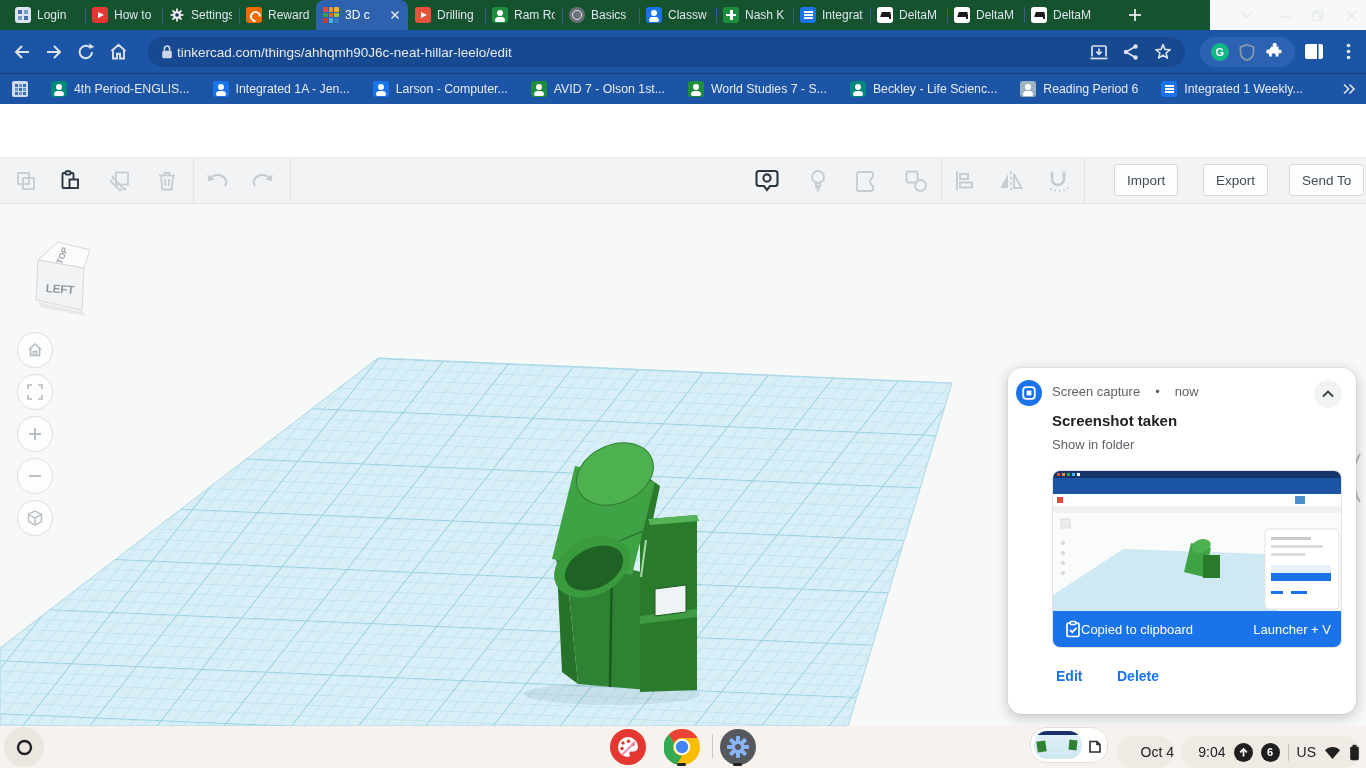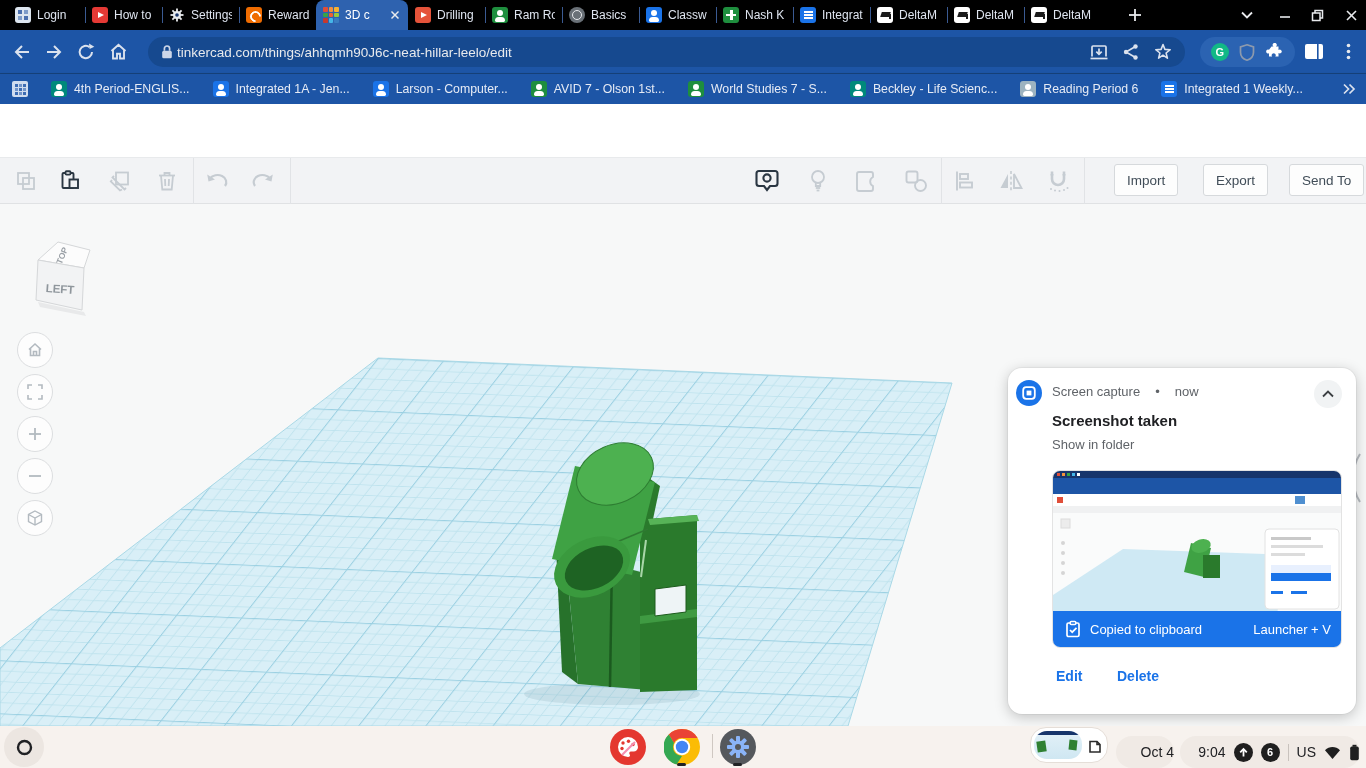--- a/index.html
+++ b/index.html
@@ -2,21 +2,21 @@
 <html><head>
 <meta charset="utf-8">
 <style>
   html,body{margin:0;padding:0;background:#333;}
   *{box-sizing:border-box;}
   #screen{position:relative;width:1366px;height:768px;overflow:hidden;background:#f7f8f8;
     font-family:"Liberation Sans","DejaVu Sans",sans-serif;-webkit-font-smoothing:antialiased;}
   .abs{position:absolute;}
 
   
-  #tabbar{left:0;top:0;width:1366px;height:30px;background:#000000;display:flex;align-items:flex-end;}
+  #tabbar{left:0;top:0;width:1210px;height:30px;background:#14532d;display:flex;align-items:flex-end;}
   .tabs{display:flex;align-items:flex-end;padding-left:8px;height:30px;}
   .tab{width:77px;height:30px;display:flex;align-items:center;gap:6px;padding:0 7px;cursor:default;
        color:#dfe5f0;font-size:12px;white-space:nowrap;overflow:hidden;position:relative;}
   .tab+.tab::before{content:"";position:absolute;left:0;top:7px;height:16px;width:1px;background:#3a5a92;}
   .tab.active{background:#2e62af;border-radius:8px 8px 0 0;color:#fff;width:92px;}
   .tab.active::before,.tab.active+.tab::before{display:none;}
   .tab .lbl{overflow:hidden;text-overflow:clip;flex:1;}
   .fav{width:16px;height:16px;flex:0 0 auto;border-radius:3px;position:relative;display:inline-block;}
   .fav.login{background:#dde6f0;}
   .fav.login::before{content:"";position:absolute;left:3px;top:3px;width:4px;height:4px;background:#4a6fae;
@@ -80,21 +80,21 @@
   #notif .appico{position:absolute;left:8px;top:12px;width:26px;height:26px;border-radius:50%;background:#1a73e8;display:flex;align-items:center;justify-content:center;}
   #notif .meta{position:absolute;left:44px;top:16px;font-size:13px;color:#5f6368;display:flex;gap:15px;}
   #notif .collapse{position:absolute;left:306px;top:12px;width:28px;height:28px;border-radius:50%;background:#f1f3f4;display:flex;align-items:center;justify-content:center;}
   #notif .ntitle{position:absolute;left:44px;top:44px;font-size:15px;font-weight:600;color:#202124;}
   #notif .naction{position:absolute;left:44px;top:69px;font-size:13px;color:#5f6368;}
   #thumb{position:absolute;left:44px;top:102px;width:290px;height:178px;border-radius:8px;overflow:hidden;border:1px solid #e3e3e3;background:#fafbfb;}
   #thumb .b1{height:7px;background:#17356b;position:relative;}
   #thumb .b2{height:16px;background:#1d55a6;}
   #thumb .b3{height:12px;background:#fff;position:relative;}
   #thumb .b4{height:7px;background:#f0f1f2;}
-  #clipbar{position:absolute;left:0;bottom:0;width:290px;height:36px;background:#1a73e8;color:#fff;display:flex;align-items:center;padding:0 12px;gap:9px;font-size:13px;}
+  #clipbar{position:absolute;left:0;bottom:0;width:290px;height:36px;background:#1a73e8;color:#fff;display:flex;align-items:center;padding:0 12px;font-size:13px;}
   #clipbar .spacer{flex:1;}
   .nlink{position:absolute;top:300px;font-size:14px;font-weight:600;color:#1a73e8;}
   
   #shelf{left:0;top:726px;width:1366px;height:42px;background:#f7f2ee;}
   .shelfdash{position:absolute;top:37px;width:9px;height:2.5px;border-radius:2px;background:#202124;}
   .pill{position:absolute;top:10px;height:32px;border-radius:16px;background:#f0eae5;display:flex;align-items:center;justify-content:flex-end;color:#202124;font-size:14px;font-weight:500;}
   
   svg{display:block;}
   .nosel{user-select:none;}
 </style>

